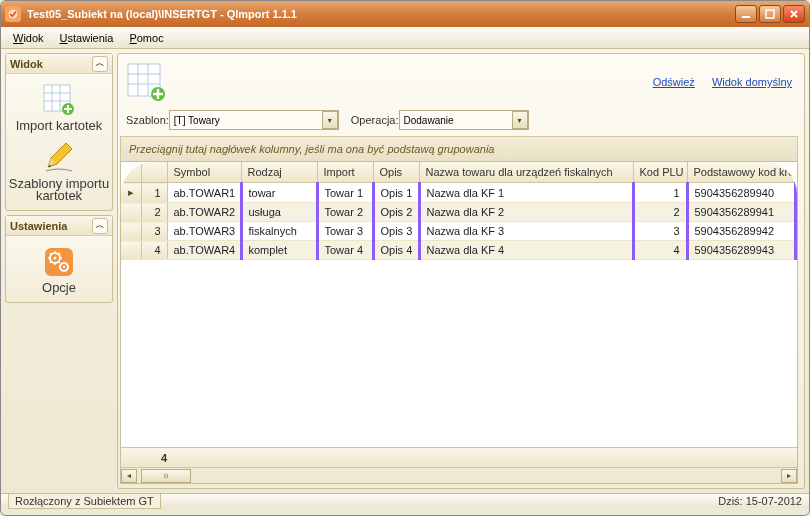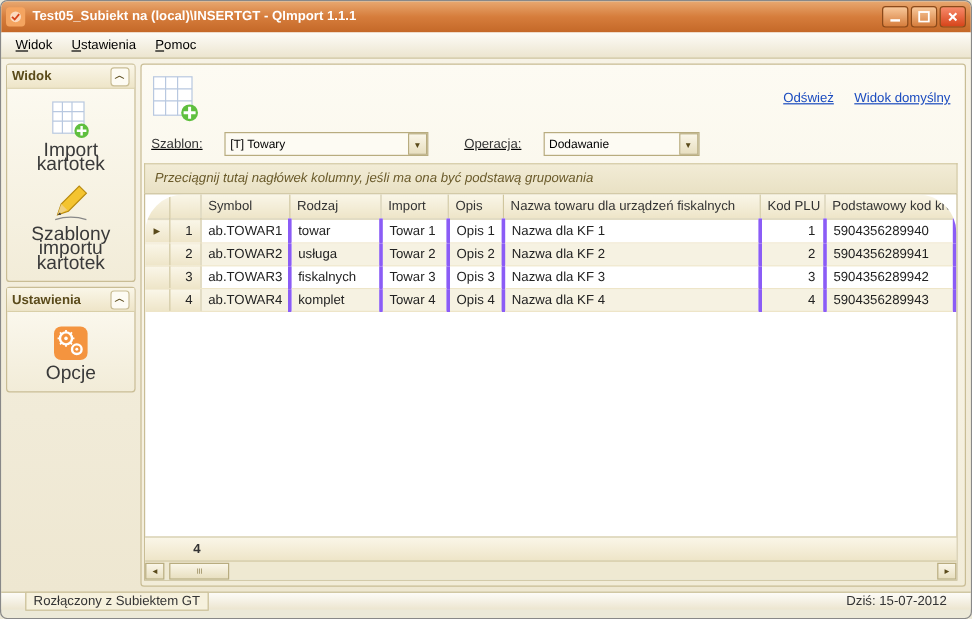--- a/index.html
+++ b/index.html
@@ -23,33 +23,33 @@
 .main { display: flex; height: calc(100% - 26px - 22px - 22px); background: linear-gradient(to bottom,#f7f3e6,#eee7d1); }
 
 
 .sidebar { width: 116px; padding: 4px; display: flex; flex-direction: column; gap: 4px; }
 .panel { border: 1px solid #c9bd95; border-radius: 3px; background: linear-gradient(to bottom,#fdfbf3,#f2ecd8); }
 .panel-header { height: 20px; display: flex; align-items: center; justify-content: space-between; padding: 0 4px; font-weight: bold; color: #5a4a1a; border-bottom: 1px solid #d9cfa8; background: linear-gradient(to bottom,#faf6e8,#eee5c8); }
 .collapse-btn { width: 16px; height: 16px; border: 1px solid #c9bd95; border-radius: 3px; background: #fdfbf3; display: flex; align-items: center; justify-content: center; cursor: pointer; font-size: 9px; color: #5a4a1a;}
 .panel-body { padding: 6px 2px; display: flex; flex-direction: column; align-items: center; gap: 4px; }
 .tool-btn { width: 100%; text-align: center; padding: 2px 0; cursor: pointer; color: #3a3a3a; }
 .tool-btn .icon-box { width: 36px; height: 36px; margin: 0 auto 2px; display: flex; align-items: center; justify-content: center; }
-.tool-btn .label { font-size: 16px; line-height: 12px; }
+.tool-btn .label { font-size: 13px; line-height: 12px; }
 
 
 .content { flex: 1; padding: 6px 6px 4px 2px; display: flex; flex-direction: column; min-width: 0; border-left: 1px solid #c9bd95; margin: 4px 4px 4px 0; background: linear-gradient(to bottom,#fdfbf3,#f2ecd8); border: 1px solid #c9bd95; border-radius: 3px; }
 
 .header-row { display: flex; align-items: center; padding: 2px 6px; }
 .header-row .big-icon { width: 40px; height: 40px; margin-right: 8px; position: relative; }
 .header-row h1 { font-size: 19px; font-weight: normal; color: #333; margin-bottom: 2px; }
 .header-row .links a { color: #1a4bbf; text-decoration: underline; margin-right: 18px; cursor: pointer; }
 .right-links { margin-left: auto; }
 .right-links a { color: #1a4bbf; text-decoration: underline; margin-left: 14px; cursor: pointer; }
 
-.filter-row { display: flex; align-items: center; gap: 18px; padding: 6px; text-decoration: underline; }
+.filter-row { display: flex; align-items: center; gap: 0; padding: 6px; }
 .filter-row label { color: #333; }
 .select-wrap { position: relative; display: inline-block; }
 .select-wrap input { border: 1px solid #b8ac7f; background: #fdfbf3; height: 20px; padding: 2px 20px 2px 4px; font-size: 10px; }
 .select-wrap .dd-btn { position: absolute; right: 1px; top: 1px; width: 16px; height: 18px; border: 1px solid #b8ac7f; background: linear-gradient(to bottom,#faf6e8,#e8dfc0); display: flex; align-items: center; justify-content: center; cursor: pointer; font-size: 8px; color: #5a4a1a;}
 
 .group-hint { background: linear-gradient(to bottom,#f2ecd6,#e9e1c4); border: 1px solid #d0c69d; border-bottom: none; padding: 6px 8px; color: #6a5a2a; font-style: italic; }
 
 
 .grid-wrap { flex: 1; border: 1px solid #c9bd95; background: #fff; display: flex; flex-direction: column; min-height: 0; }
 table { border-collapse: collapse; width: 100%; table-layout: fixed; }
@@ -63,21 +63,21 @@
 .grid-footer { height: 20px; background: linear-gradient(to bottom,#faf6e8,#eee5c8); border-top: 1px solid #d0c69d; display: flex; align-items: center; padding: 0 40px; font-weight: bold; color: #333; }
 
 
 .hscroll { height: 16px; background: #efe9d2; border-top: 1px solid #d0c69d; display: flex; align-items: center; }
 .hscroll .arrow { width: 16px; height: 14px; border: 1px solid #b8ac7f; background: linear-gradient(to bottom,#faf6e8,#e8dfc0); display: flex; align-items: center; justify-content: center; cursor: pointer; font-size: 8px; color: #5a4a1a;}
 .hscroll .track { flex: 1; height: 14px; position: relative; }
 .hscroll .thumb { position: absolute; left: 4px; top: 0; width: 50px; height: 14px; border: 1px solid #b8ac7f; background: linear-gradient(to bottom,#faf6e8,#e8dfc0); }
 .hscroll .thumb::after { content: "≡"; position: absolute; left: 50%; top: 50%; transform: translate(-50%,-50%) rotate(90deg); color: #9a8d5f; font-size: 9px; }
 
 
-.statusbar { height: 15px; background: linear-gradient(to bottom,#fdfcf8,#ece5cf); border-top: 1px solid #c9bd95; display: flex; align-items: center; padding: 0 20px; color: #333; }
+.statusbar { height: 15px; background: linear-gradient(to bottom,#fdfcf8,#ece5cf); border-top: 1px solid #c9bd95; display: flex; align-items: center; padding: 0 7px; color: #333; }
 .statusbar .status-left { border: 1px solid #c9bd95; padding: 1px 6px; background: #f6f1dd; }
 .statusbar .spacer { flex: 1; }
 
 svg { display: block; }
 </style>
 </head>
 <body>
 
 <div class="titlebar">
   <div class="app-icon">

